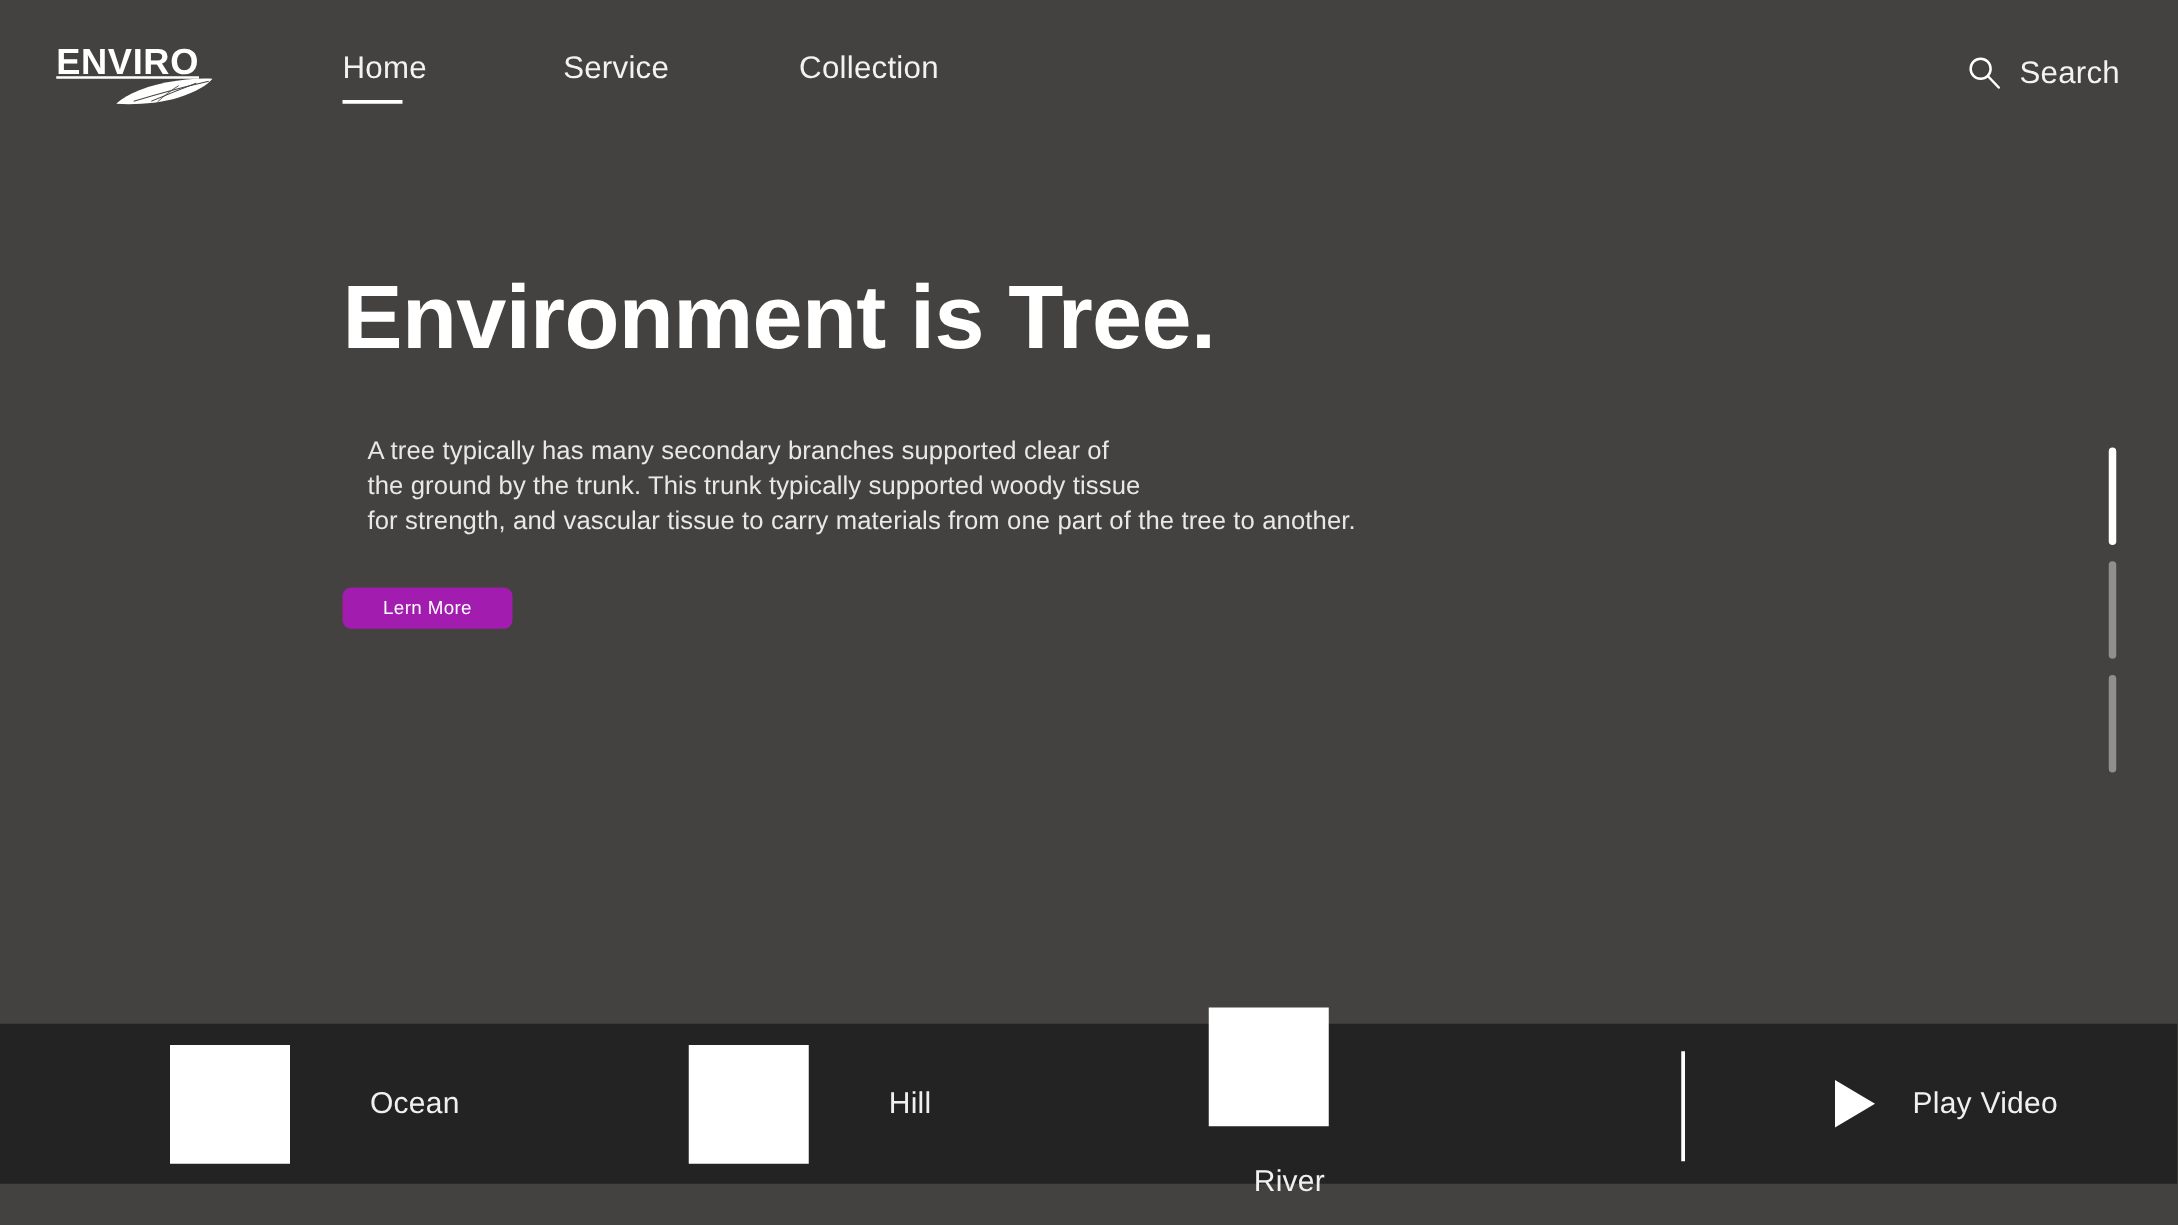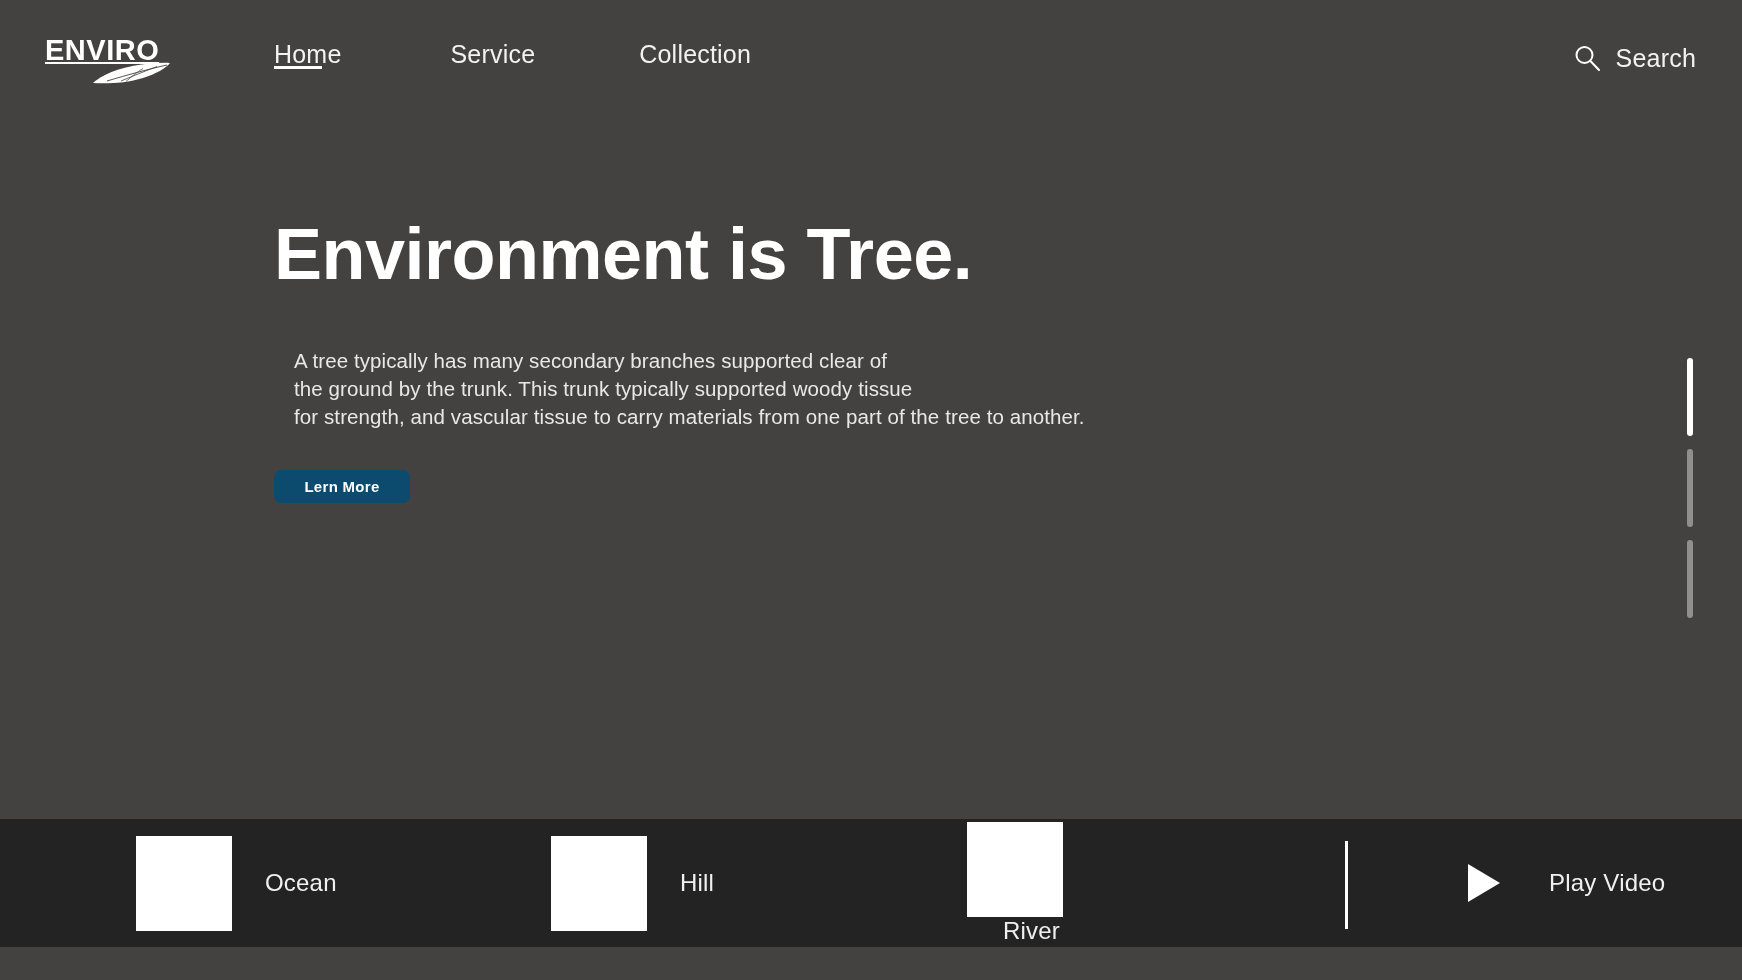--- a/index.html
+++ b/index.html
@@ -60,20 +60,21 @@
     display:flex;
     align-items:flex-start;
   }
   .nav-item {
     position:relative;
     font-size:25px;
     font-weight:400;
     color:#f2f2f2;
     cursor:pointer;
     letter-spacing:0.2px;
+    padding-bottom:14px;
     white-space:nowrap;
   }
   .nav-item:nth-child(1) { margin-right:109px; }
   .nav-item:nth-child(2) { margin-right:104px; }
 
   .nav-item.active::after {
     content:"";
     position:absolute;
     left:0;
     bottom:0;
@@ -126,28 +127,28 @@
     color:#e8e8e8;
     letter-spacing:0.1px;
   }
   .hero-desc span { display:block;margin-left:20px; }
 
   .btn-learn {
     margin-top:39px;
     display:inline-flex;
     align-items:center;
     justify-content:center;
-    background:#0c4a6e;
+    background:#a21caf;
     color:#ffffff;
     border:none;
     border-radius:7px;
     width:136px;
     height:33px;
     font-family:"Liberation Sans", sans-serif;
-    font-weight:bold;
+    font-weight:normal;
     font-size:15px;
     letter-spacing:0.3px;
     cursor:pointer;
   }
 
   
   .indicators {
     position:absolute;
     right:49px;
     top:358px;
@@ -176,20 +177,21 @@
     background:#232323;
     display:flex;
     align-items:center;
   }
 
   .thumb-item {
     position:absolute;
     display:flex;
     align-items:center;
     cursor:pointer;
+    gap:31px;
   }
   .thumb-item.i0 { left:136px; }
   .thumb-item.i1 { left:551px; }
   .thumb-item.i2 { left:967px;flex-direction:column; }
 
   .thumb-box {
     width:96px;
     height:95px;
     background:#ffffff;
     flex:0 0 auto;
@@ -219,21 +221,21 @@
     display:flex;
     align-items:center;
     cursor:pointer;
   }
   .play-icon {
     width:36px;
     height:40px;
     display:block;
   }
   .play-label {
-    margin-left:47px;
+    margin-left:28px;
     font-size:24px;
     color:#f0f0f0;
     letter-spacing:0.2px;
     white-space:nowrap;
   }
 </style>
 </head>
 <body>
 
 <header class="header">

